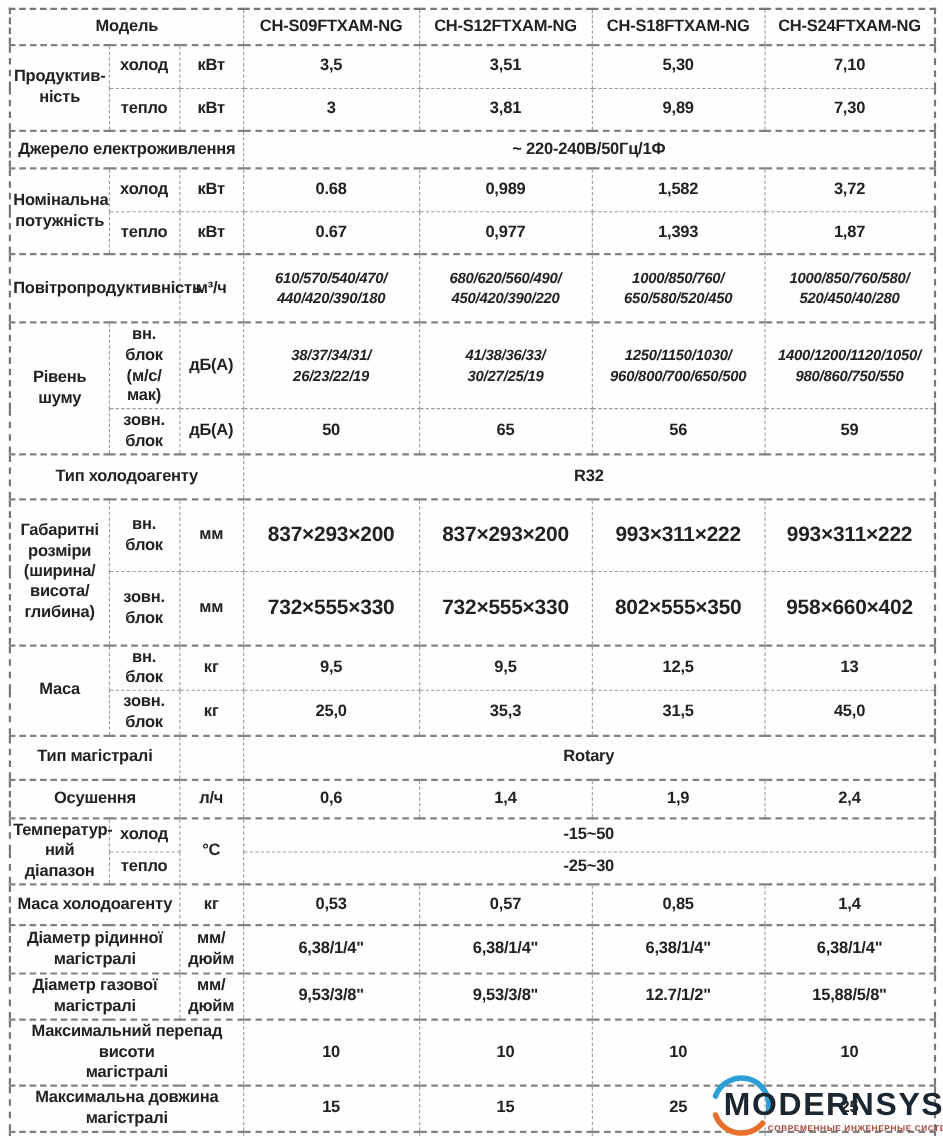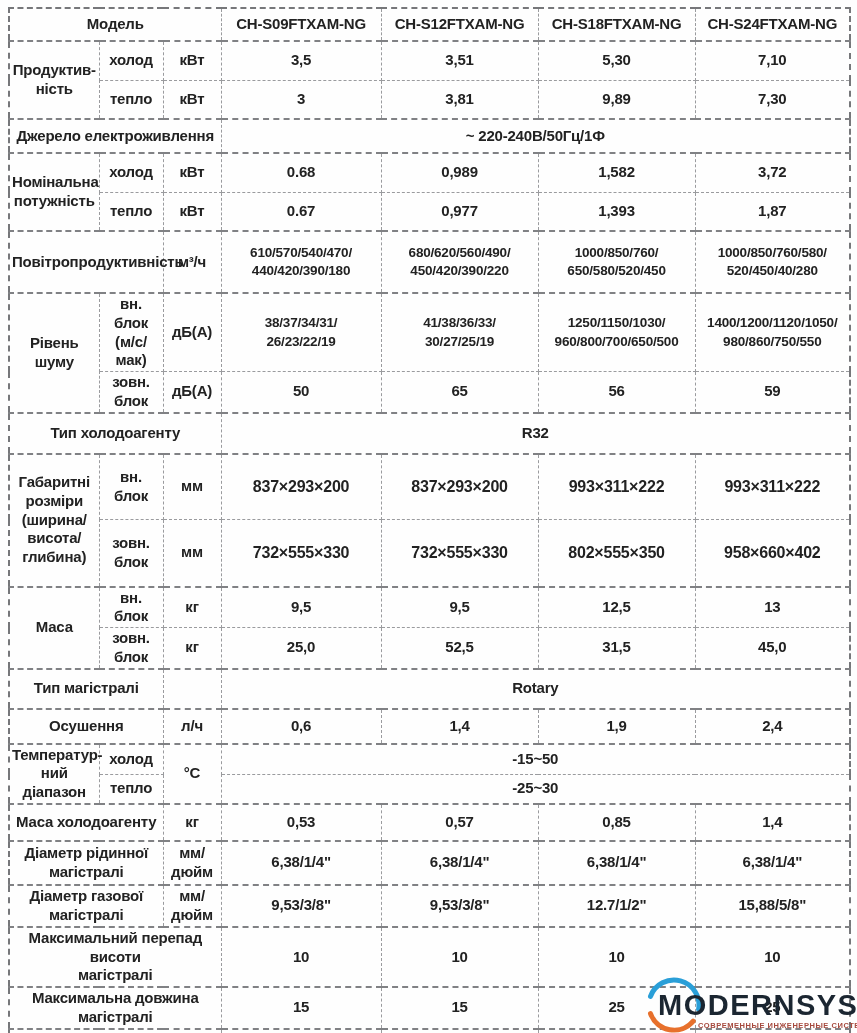--- a/index.html
+++ b/index.html
@@ -13,22 +13,22 @@
     border:2px dashed #76777a;
   }
   td{
     border:1px dashed #9a9b9e;
     text-align:center;vertical-align:middle;
     white-space:pre-line;
     font-size:15px;font-weight:700;letter-spacing:-0.2px;line-height:1.25;
     padding:1px 2px;color:#222;
   }
   tr.sec>td{border-top:2px dashed #808184;}
-  td.small{font-size:13.5px;line-height:1.35;}
-  td.dim{font-size:16px;}
+  td.small{font-size:13.5px;line-height:1.35;font-style:italic;}
+  td.dim{font-size:19px;}
   
   .logo{position:absolute;left:645px;top:974px;width:212px;height:59px;}
   .logo svg.ring{position:absolute;left:0;top:2px;}
   .logo .word{
     position:absolute;left:13px;top:15px;
     font-size:29px;font-weight:700;letter-spacing:1.5px;white-space:nowrap;
   }
   .logo .sub{
     position:absolute;left:53px;top:47px;
     font-size:7.5px;font-weight:700;letter-spacing:0.55px;white-space:nowrap;
@@ -173,21 +173,21 @@
     <td>9,5</td>
     <td>9,5</td>
     <td>12,5</td>
     <td>13</td>
   </tr>
   <tr style="height:40px">
     <td>зовн.
 блок</td>
     <td>кг</td>
     <td>25,0</td>
-    <td>52,5</td>
+    <td>35,3</td>
     <td>31,5</td>
     <td>45,0</td>
   </tr>
 
   <tr style="height:40px" class="sec">
     <td colspan="2">Тип магістралі</td>
     <td></td>
     <td colspan="4">Rotary</td>
   </tr>
 

